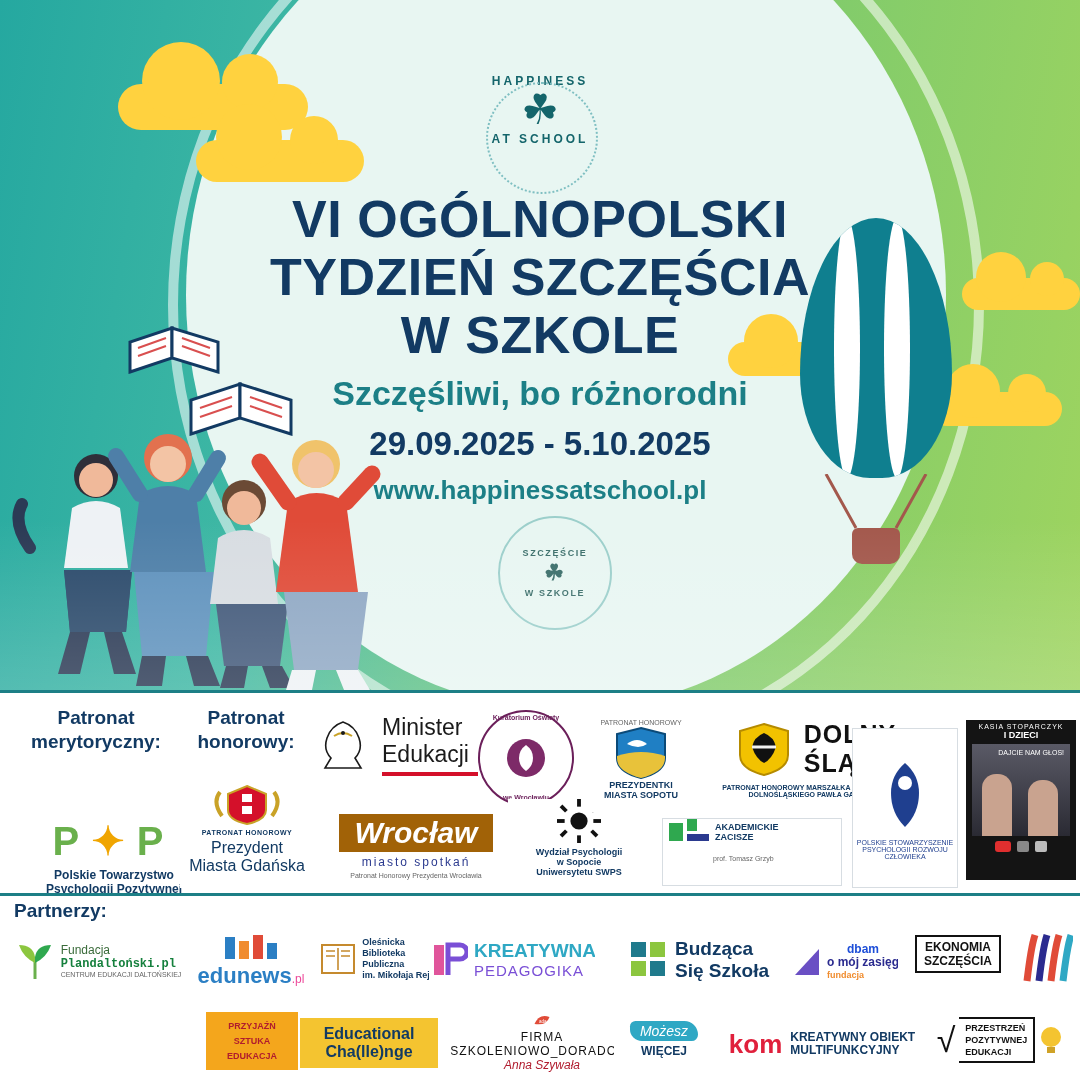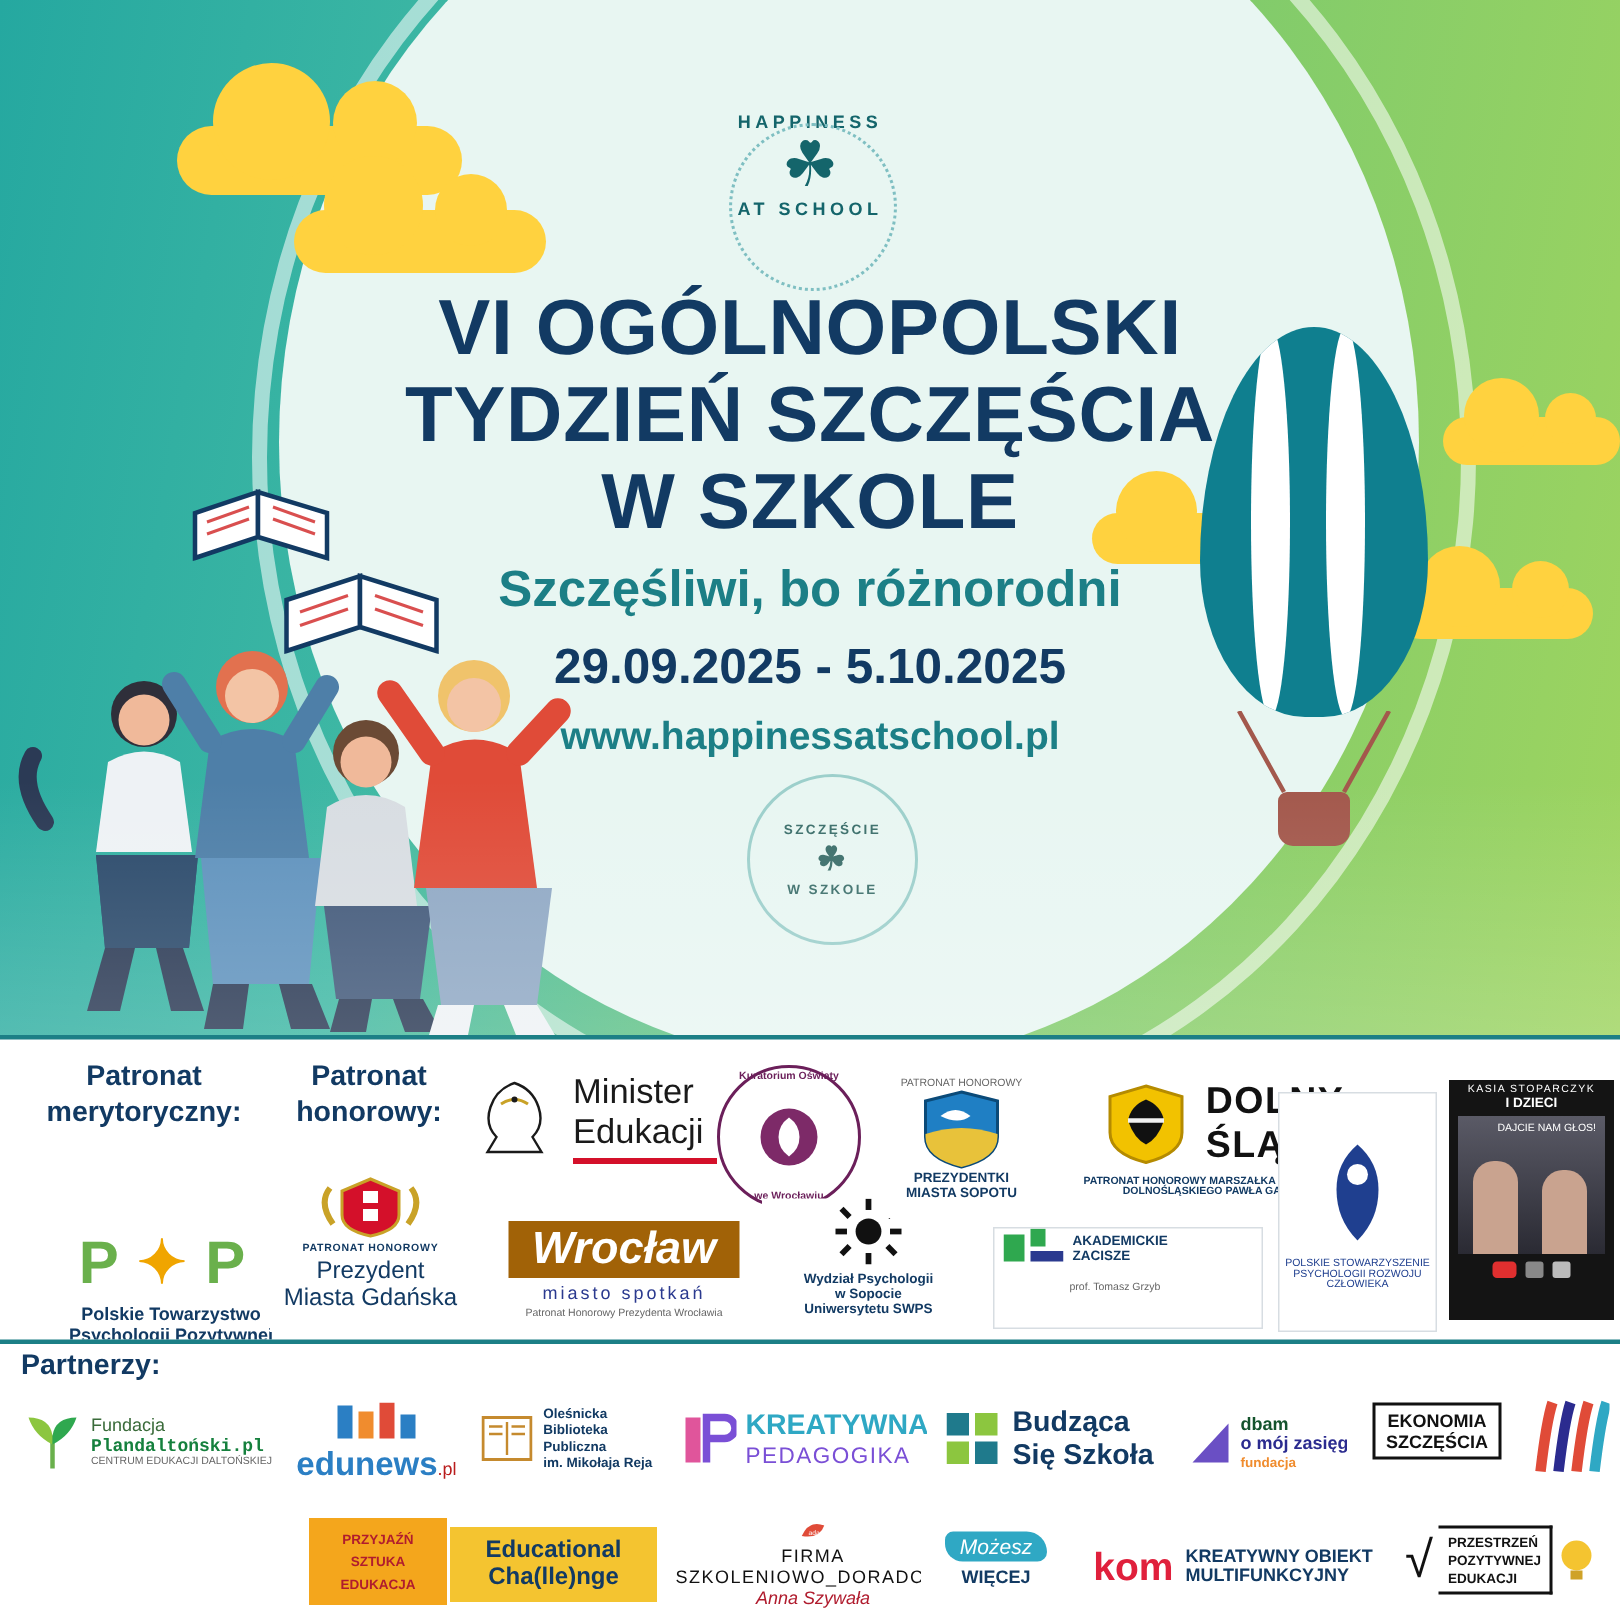--- a/index.html
+++ b/index.html
@@ -374,40 +374,40 @@
   </div>
 
   <div class="logo-box" style="left:196px;top:934px;width:110px;height:56px;">
     <div class="fill">
       <svg width="56" height="26" viewBox="0 0 56 26">
         <rect x="2" y="2" width="10" height="22" fill="#2b7fc4"></rect>
         <rect x="16" y="6" width="10" height="18" fill="#f08c2e"></rect>
         <rect x="30" y="0" width="10" height="24" fill="#e04b38"></rect>
         <rect x="44" y="8" width="10" height="16" fill="#2b7fc4"></rect>
       </svg>
-      <div style="margin-top:2px;"><span style="font-size:22px;font-weight:700;color:#2b7fc4;">edunews</span><span class="t-m" style="color:#b91c1c;">.pl</span></div>
+      <div style="margin-top:2px;"><span style="font-size:22px;font-weight:700;color:#2b7fc4;">edunews</span><span class="t-m" style="color:#ec4899;">.pl</span></div>
     </div>
   </div>
 
   <div class="logo-box" style="left:308px;top:928px;width:140px;height:62px;">
     <div style="display:flex;align-items:center;gap:7px;">
       <svg width="34" height="34" viewBox="0 0 34 34">
         <rect x="1" y="3" width="32" height="28" fill="none" stroke="#c58a2e" stroke-width="2"></rect>
         <path d="M17 6 v22 M5 9 h9 M5 14 h9 M20 9 h9 M20 14 h9" stroke="#c58a2e" stroke-width="1.6"></path>
       </svg>
       <div style="text-align:left;line-height:11px;">
         <div class="t-s navy">Oleśnicka</div>
         <div class="t-s navy">Biblioteka</div>
         <div class="t-s navy">Publiczna</div>
         <div class="t-s navy">im. Mikołaja Reja</div>
       </div>
     </div>
   </div>
 
-  <div class="logo-box" style="left:452px;top:930px;width:166px;height:58px;">
+  <div class="logo-box" style="left:429px;top:930px;width:166px;height:58px;">
     <div style="display:flex;align-items:center;gap:6px;">
       <svg width="40" height="40" viewBox="0 0 40 40">
         <path d="M6 36 V6 h10 v30z" fill="#e0559b"></path>
         <path d="M20 36 V6 h12 a7 7 0 0 1 0 14 h-12" fill="none" stroke="#7a4fd6" stroke-width="5"></path>
       </svg>
       <div style="text-align:left;">
         <div style="font-size:19px;font-weight:700;color:#2fa8c4;">KREATYWNA</div>
         <div style="font-size:15px;color:#7a4fd6;letter-spacing:1px;">PEDAGOGIKA</div>
       </div>
     </div>
@@ -427,21 +427,21 @@
       </div>
     </div>
   </div>
 
   <div class="logo-box" style="left:786px;top:934px;width:120px;height:56px;">
     <div style="display:flex;align-items:center;gap:6px;">
       <svg width="28" height="30" viewBox="0 0 28 30">
         <path d="M2 28 L26 2 L26 28z" fill="#6a4fc4"></path>
       </svg>
       <div style="text-align:left;line-height:13px;">
-        <div class="t-m bold" style="color:#14532d;">dbam</div>
+        <div class="t-m bold" style="color:#1d4ed8;text-align:center;">dbam</div>
         <div class="t-m bold" style="color:#2b2b8f;">o mój zasięg</div>
         <div class="t-s" style="color:#f08c2e;">fundacja</div>
       </div>
     </div>
   </div>
 
   <div class="logo-box" style="left:898px;top:928px;width:120px;height:62px;">
     <div class="fill">
       <div style="border:2px solid #111;padding:3px 7px;">
         <div class="t-m bold" style="color:#111;">EKONOMIA</div>

